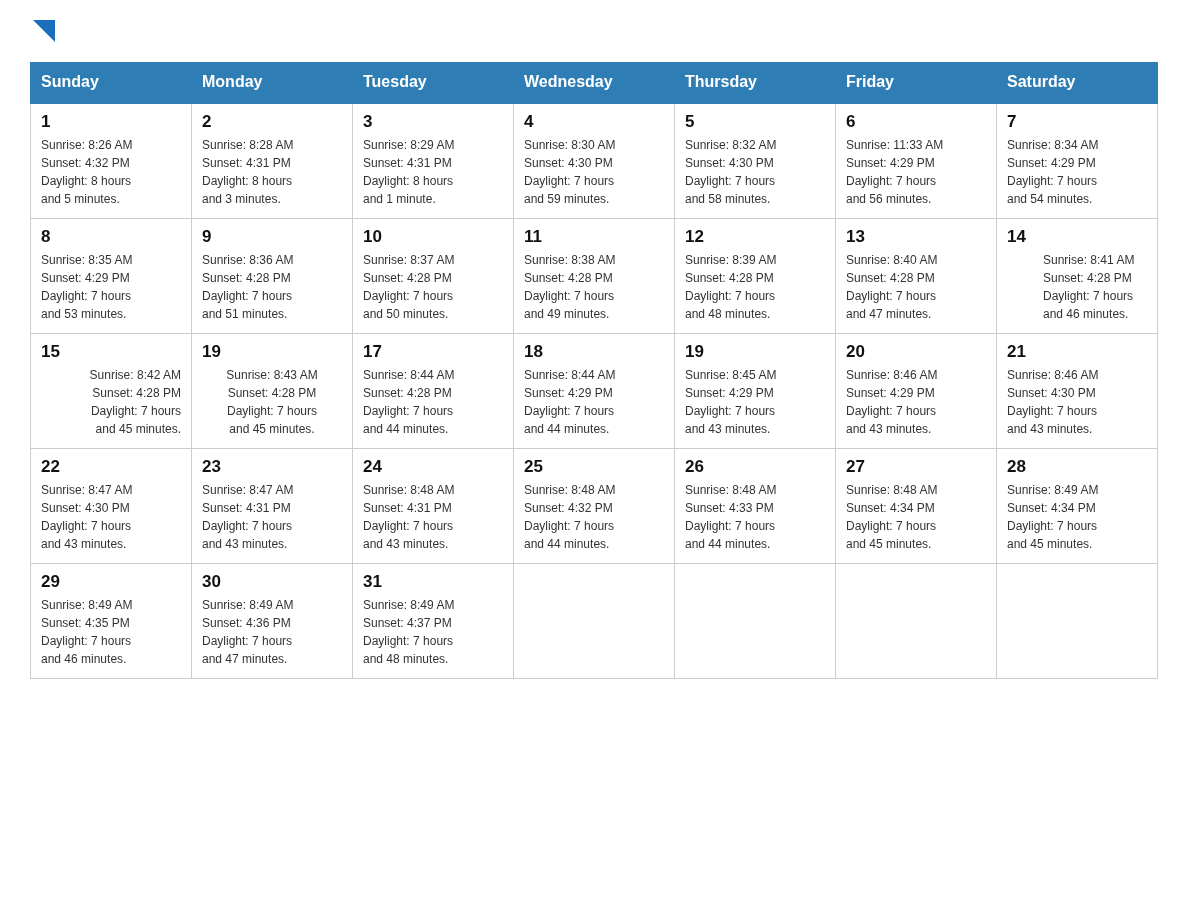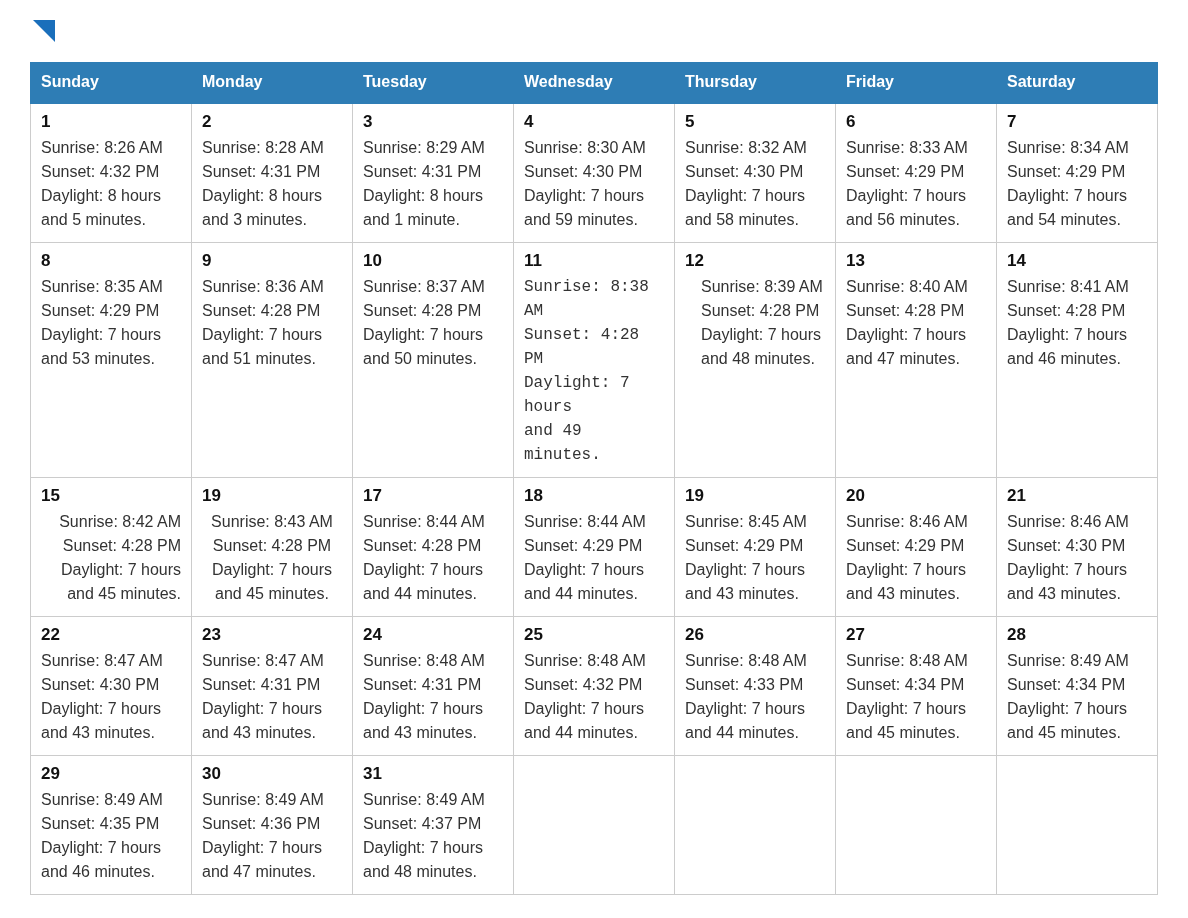--- a/index.html
+++ b/index.html
@@ -62,21 +62,21 @@
       border-top: 3px solid #2e7db5;
     }
     .calendar tbody tr td .day-num {
       font-size: 17px;
       font-weight: bold;
       color: #111;
       display: block;
       margin-bottom: 4px;
     }
     .calendar tbody tr td .day-info {
-      font-size: 16px;
+      font-size: 12px;
       color: #333;
       line-height: 1.5;
     }
     .calendar tbody tr td.empty {
       background: #fff;
     }
     .logo-row {
       display: flex;
       align-items: center;
     }
@@ -158,21 +158,21 @@
         </td>
         <td>
           <span class="day-num">5</span>
           <div class="day-info" style="white-space: pre-line;">Sunrise: 8:32 AM
 Sunset: 4:30 PM
 Daylight: 7 hours
 and 58 minutes.</div>
         </td>
         <td>
           <span class="day-num">6</span>
-          <div class="day-info" style="white-space: pre-line;">Sunrise: 8:33 AM
+          <div class="day-info" style="white-space: pre-line;">Sunrise: 11:33 AM
 Sunset: 4:29 PM
 Daylight: 7 hours
 and 56 minutes.</div>
         </td>
         <td>
           <span class="day-num">7</span>
           <div class="day-info" style="white-space: pre-line;">Sunrise: 8:34 AM
 Sunset: 4:29 PM
 Daylight: 7 hours
 and 54 minutes.</div>
@@ -195,42 +195,42 @@
         </td>
         <td>
           <span class="day-num">10</span>
           <div class="day-info" style="white-space: pre-line;">Sunrise: 8:37 AM
 Sunset: 4:28 PM
 Daylight: 7 hours
 and 50 minutes.</div>
         </td>
         <td>
           <span class="day-num">11</span>
-          <div class="day-info" style="white-space: pre-line; font-family: Liberation Mono, monospace;">Sunrise: 8:38 AM
+          <div class="day-info" style="white-space: pre-line;">Sunrise: 8:38 AM
 Sunset: 4:28 PM
 Daylight: 7 hours
 and 49 minutes.</div>
         </td>
         <td>
           <span class="day-num">12</span>
-          <div class="day-info" style="white-space: pre-line; margin-left: 16px;">Sunrise: 8:39 AM
+          <div class="day-info" style="white-space: pre-line;">Sunrise: 8:39 AM
 Sunset: 4:28 PM
 Daylight: 7 hours
 and 48 minutes.</div>
         </td>
         <td>
           <span class="day-num">13</span>
           <div class="day-info" style="white-space: pre-line;">Sunrise: 8:40 AM
 Sunset: 4:28 PM
 Daylight: 7 hours
 and 47 minutes.</div>
         </td>
         <td>
           <span class="day-num">14</span>
-          <div class="day-info" style="white-space: pre-line;">Sunrise: 8:41 AM
+          <div class="day-info" style="white-space: pre-line; margin-left: 36px;">Sunrise: 8:41 AM
 Sunset: 4:28 PM
 Daylight: 7 hours
 and 46 minutes.</div>
         </td>
       </tr>
       <tr>
         <td>
           <span class="day-num">15</span>
           <div class="day-info" style="white-space: pre-line; text-align: right;">Sunrise: 8:42 AM
 Sunset: 4:28 PM

